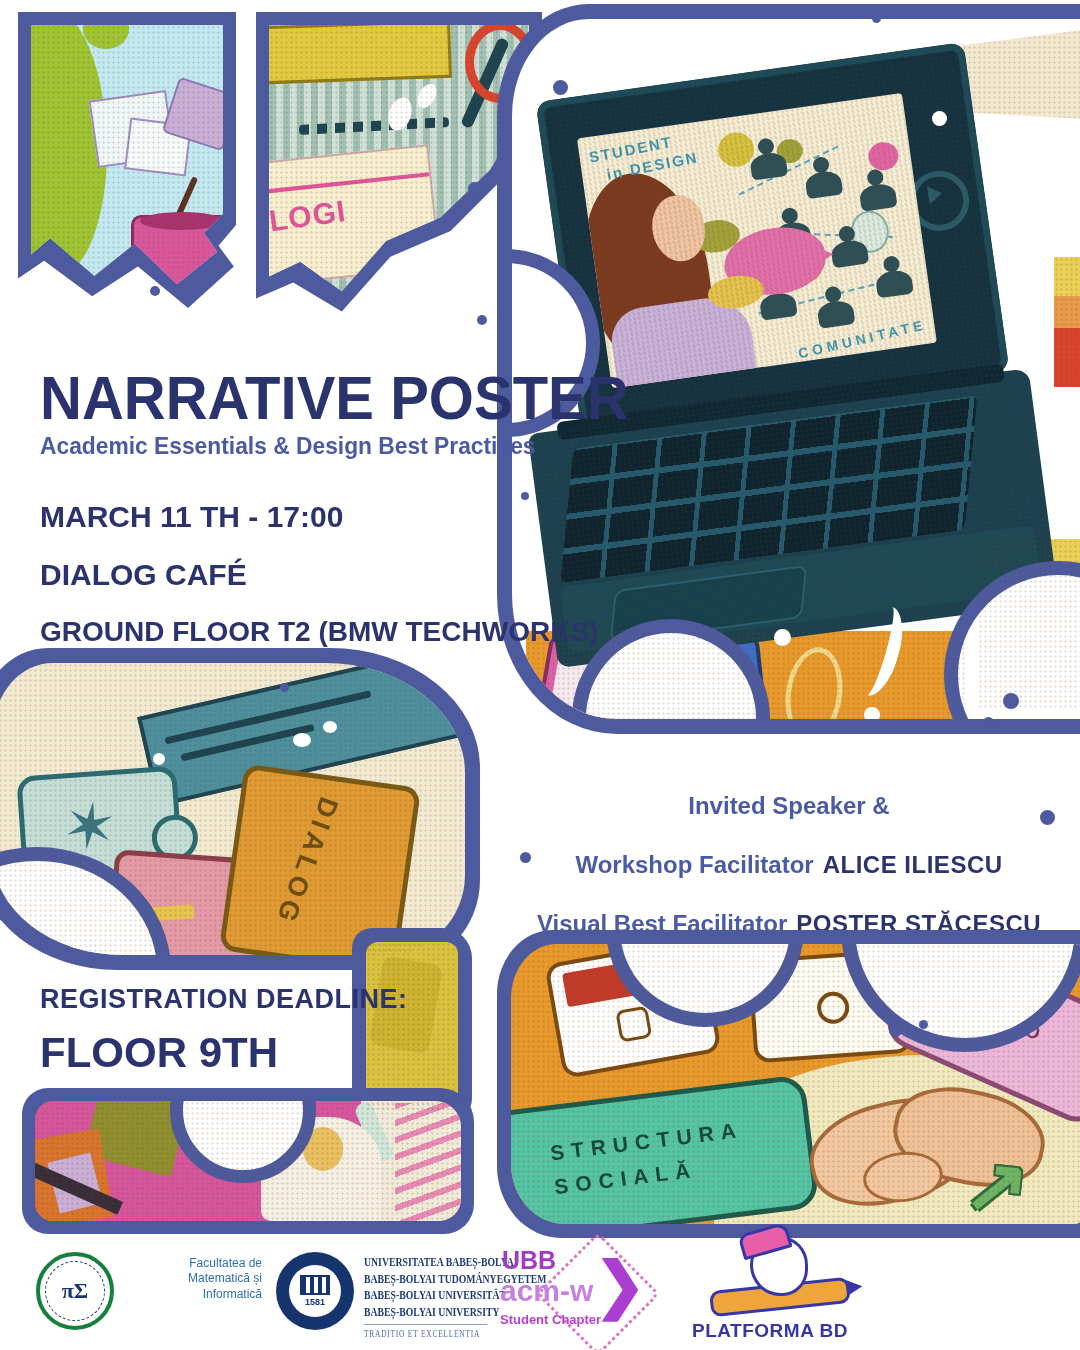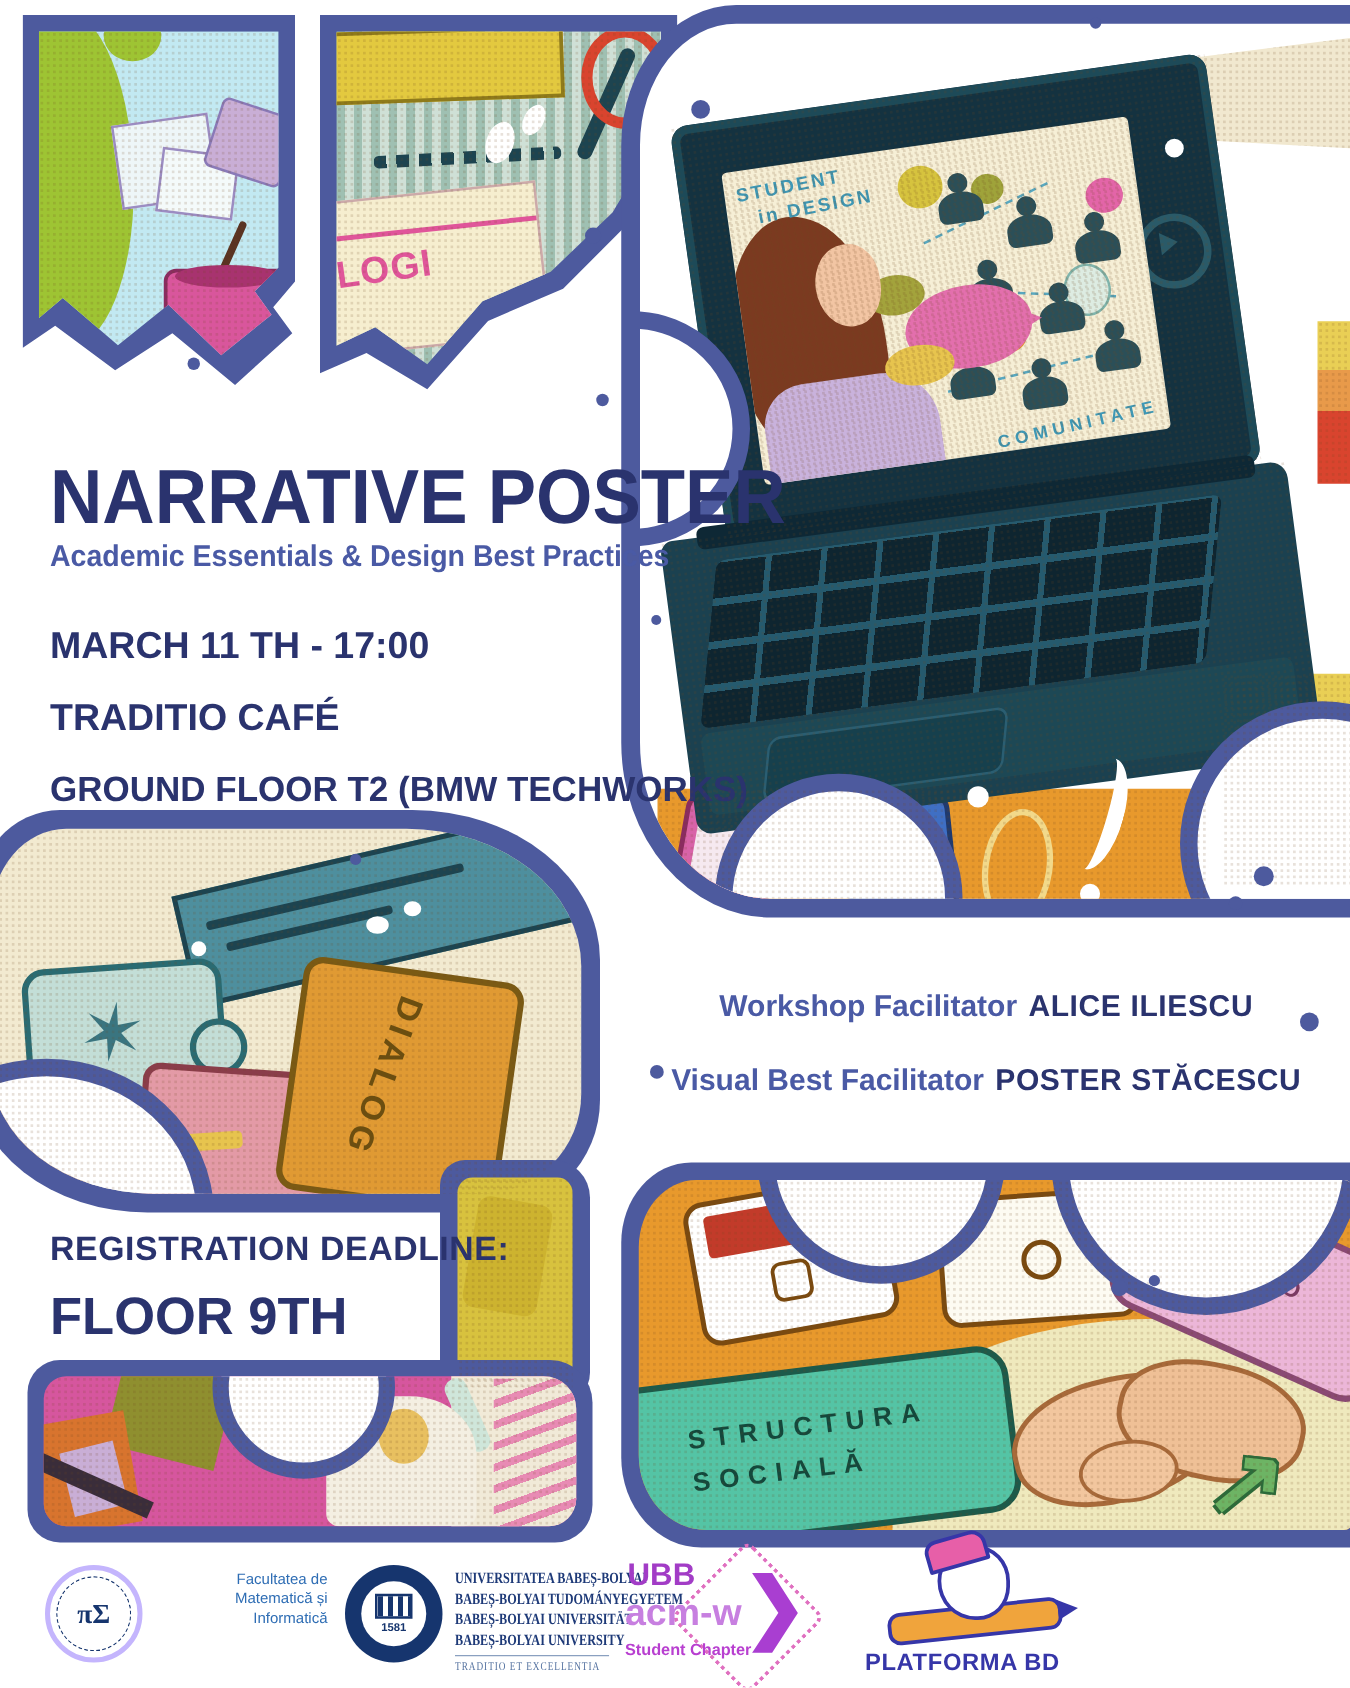--- a/index.html
+++ b/index.html
@@ -155,21 +155,21 @@
   .st-head{left:268px;top:26px;width:40px;height:44px;background:#e8c060;border-radius:50%;}
   .st-arm1{left:222px;top:2px;width:18px;height:62px;background:#f4efe2;transform:rotate(26deg);border-radius:8px;}
   .st-arm2{left:330px;top:0;width:18px;height:62px;background:#cfe6da;transform:rotate(-24deg);border-radius:8px;}
   .st-green{right:-10px;top:-6px;width:110px;height:140px;background:#f1ead8;}
   .st-green::before{content:"";position:absolute;right:6px;top:8px;width:70px;height:120px;
     background:repeating-linear-gradient(160deg,#e88bb4 0 6px,transparent 6px 16px);}
   
   .bdot{background:#4d5a9e;border-radius:50%;z-index:8;}
   
   .footer{left:0;top:1240px;width:1080px;height:110px;background:#fff;z-index:9;}
-  .fmi-seal{left:36px;top:12px;width:78px;height:78px;border:4px solid #c4b5fd;border-radius:50%;background:#fff;box-sizing:border-box;}
+  .fmi-seal{left:36px;top:12px;width:78px;height:78px;border:4px solid #15803d;border-radius:50%;background:#fff;box-sizing:border-box;}
   .fmi-seal::before{content:"";position:absolute;inset:5px;border:1px dashed #16356e;border-radius:50%;}
   .fmi-core{position:absolute;inset:0;display:flex;align-items:center;justify-content:center;
     font-family:"Liberation Serif",serif;color:#16356e;font-size:22px;font-weight:700;}
   .fmi-text{left:126px;top:16px;width:136px;text-align:right;color:#2e6db4;font-size:12px;font-weight:400;line-height:1.28;}
   .ubb-seal{left:276px;top:12px;width:78px;height:78px;background:#16356e;border-radius:50%;}
   .ubb-seal-in{position:absolute;inset:13px;background:#fff;border-radius:50%;display:flex;flex-direction:column;align-items:center;justify-content:center;}
   .ubb-books{width:26px;height:16px;background:repeating-linear-gradient(90deg,#16356e 0 4px,#fff 4px 8px);border:2px solid #16356e;}
   .ubb-year{color:#16356e;font-size:9px;font-weight:700;margin-top:2px;}
   .ubb-text{left:364px;top:14px;width:176px;color:#1e3a78;font-family:"Liberation Serif",serif;
     font-size:12.5px;font-weight:700;line-height:1.32;transform:scaleX(.78);transform-origin:left top;white-space:nowrap;}
@@ -292,21 +292,21 @@
     <div class="abs wdot" style="left:420px;top:92px;width:15px;height:15px;"></div>
     <div class="abs wdot" style="left:262px;top:610px;width:17px;height:17px;"></div>
     <div class="abs swoosh" style="left:348px;top:586px;"></div>
     <div class="abs wdot" style="left:352px;top:688px;width:16px;height:16px;"></div>
   </div>
 
   <div class="abs title">NARRATIVE POSTER</div>
   <div class="abs subtitle">Academic Essentials &amp; Design Best Practices</div>
   <div class="abs event">
     <p class="e1">MARCH 11 TH - 17:00</p>
-    <p class="e2">TRADITIO CAFÉ</p>
+    <p class="e2">DIALOG CAFÉ</p>
     <p class="e3">GROUND FLOOR T2 (BMW TECHWORKS)</p>
   </div>
 
   <div class="abs blob-puzzle">
     <div class="blob-puzzle-in dots">
       <div class="abs pz-banner">
           <i></i>
           <b></b>
         </div>
       <div class="abs pz-teal">
@@ -330,20 +330,21 @@
   <div class="abs pz-tail">
     <div class="pz-tail-in dots"></div>
   </div>
 
   <div class="abs reg">
     <p class="r1">REGISTRATION DEADLINE:</p>
     <p class="r2">FLOOR 9TH</p>
   </div>
 
   <div class="abs speakers">
+    <div><span class="lbl">Invited Speaker &amp;</span></div>
     <div>
       <span class="lbl">Workshop Facilitator</span><span class="nm">ALICE ILIESCU</span>
     </div>
     <div>
       <span class="lbl">Visual Best Facilitator</span><span class="nm">POSTER STĂCESCU</span>
     </div>
   </div>
 
   <div class="abs blob-hand">
     <div class="blob-hand-in dots">

